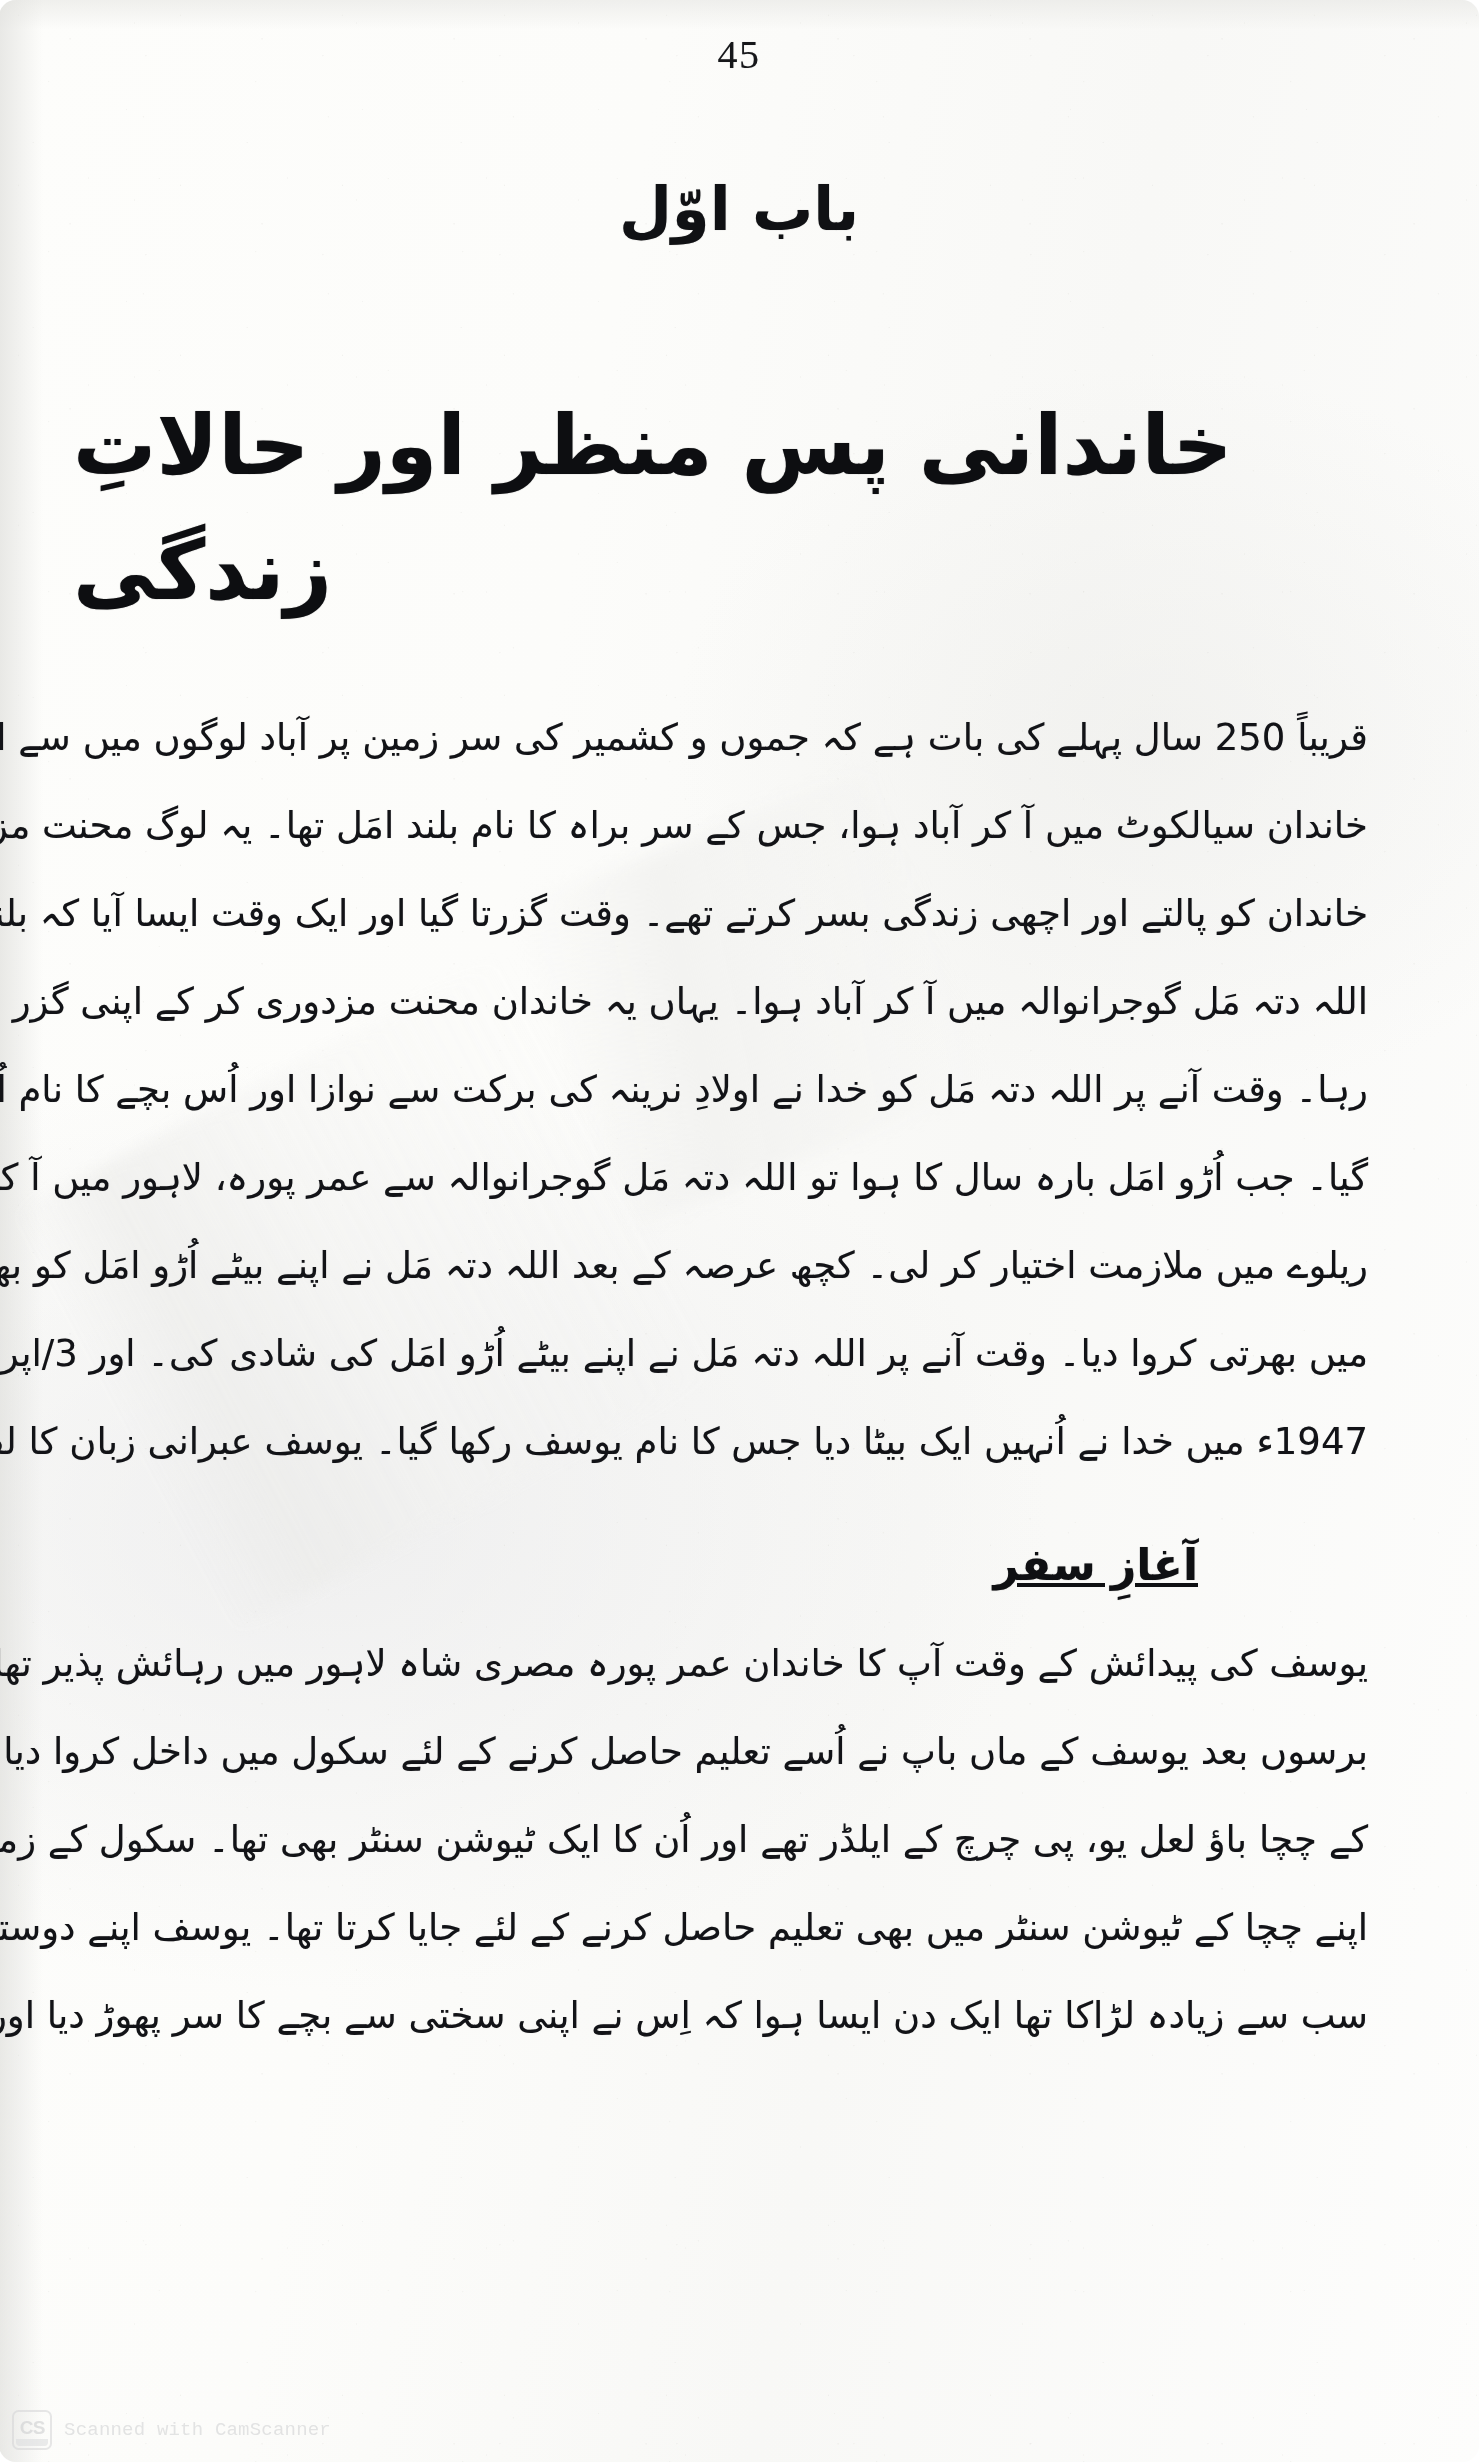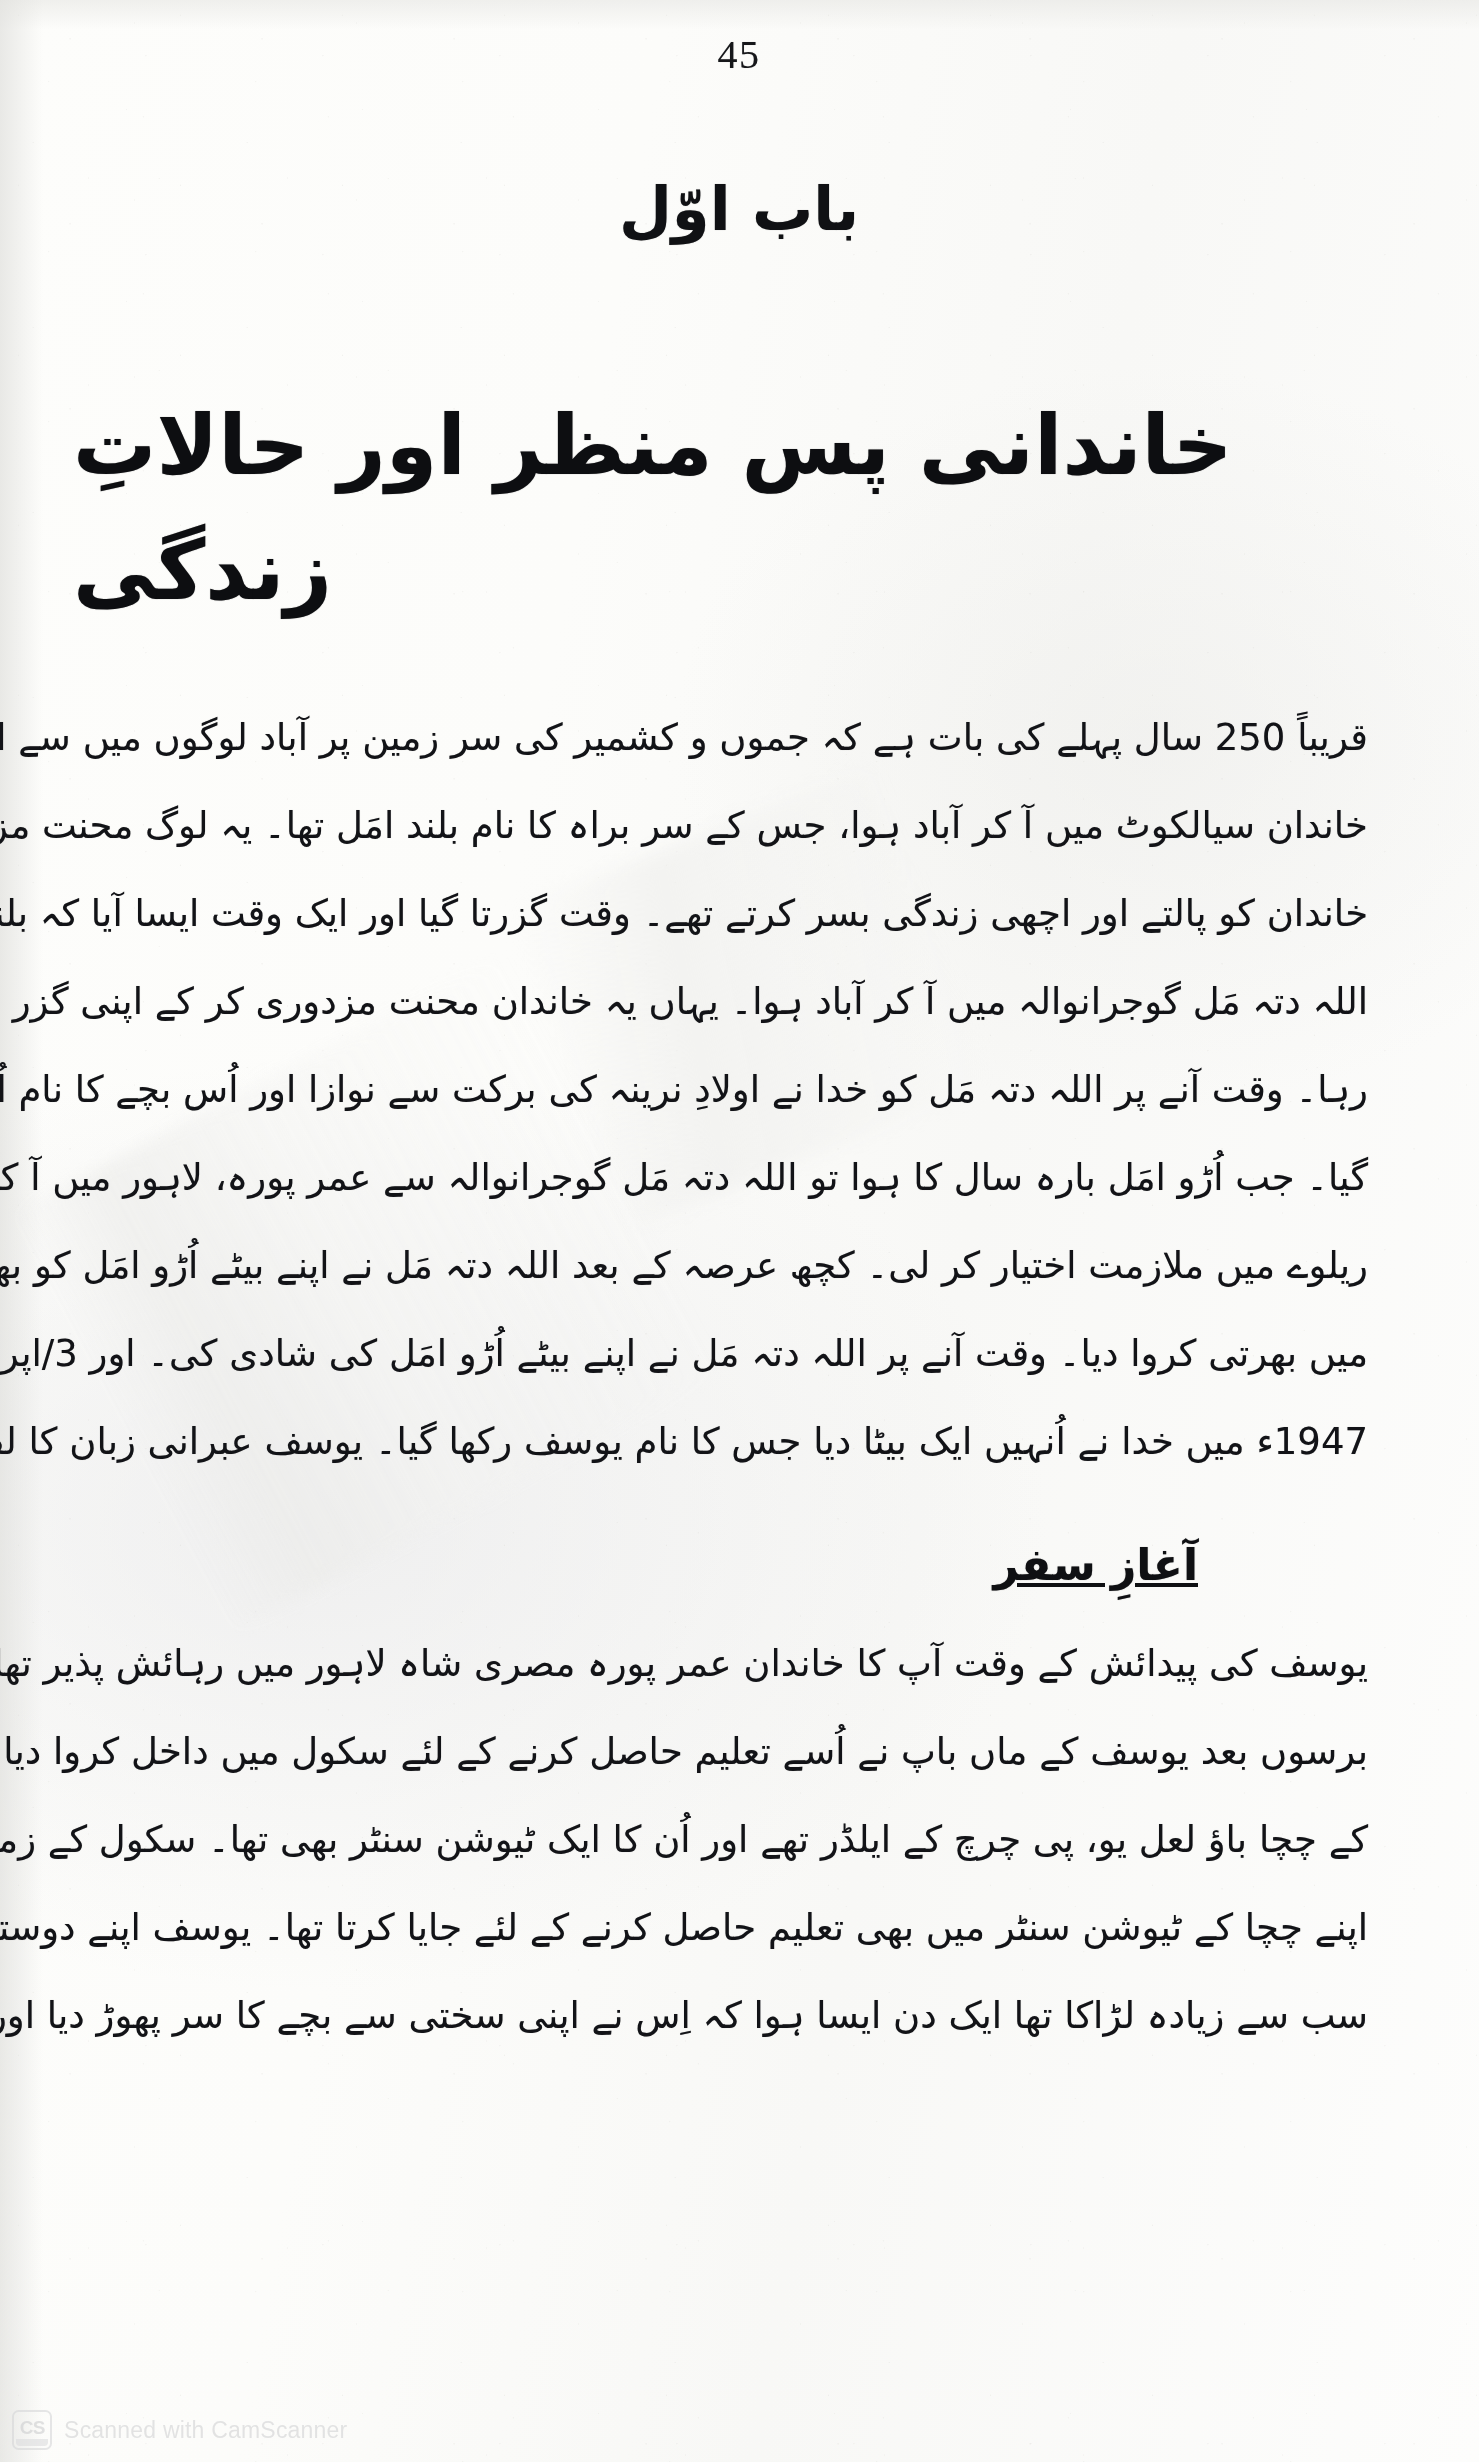--- a/index.html
+++ b/index.html
@@ -13,20 +13,21 @@
     position: relative;
     width: 1480px;
     height: 2462px;
     background:
       radial-gradient(ellipse 1034px 665px at 22% 62%, rgba(228,228,230,0.55) 0%, rgba(255,255,255,0) 70%),
       radial-gradient(ellipse 665px 517px at 78% 30%, rgba(231,231,228,0.4) 0%, rgba(255,255,255,0) 72%),
       linear-gradient(100deg, #fdfdfb 0%, #fcfcfa 35%, #f8f8f6 62%, #fdfdfc 100%);
     overflow: hidden;
     font-family: "DejaVu Sans", "Liberation Sans", sans-serif;
     box-sizing: border-box;
+    border-radius: 17px;
   }
 
   
   .paper-noise {
     position: absolute;
     inset: 0;
     pointer-events: none;
     opacity: .5;
     background-image:
       radial-gradient(circle at 12% 9%, rgba(180,178,170,.30) 0.4px, transparent 1px),
@@ -199,22 +200,22 @@
     position: absolute;
     left: 2.2px;
     right: 2.2px;
     bottom: 2.2px;
     height: 6.6px;
     background: #d9dadc;
     border-radius: 0 0 3.7px 3.7px;
   }
 
   .cs-label {
-    font-family: Liberation Sans, sans-serif;
-    font-size: 23px;
+    font-family: Liberation Mono, monospace;
+    font-size: 19px;
     color: #cdced0;
     letter-spacing: 0.2px;
   }
 
   
   .edge-shade-left {
     position: absolute;
     left: 0; top: 0; bottom: 0;
     width: 44px;
     background: linear-gradient(90deg, rgba(225,225,222,.75), rgba(255,255,255,0));

